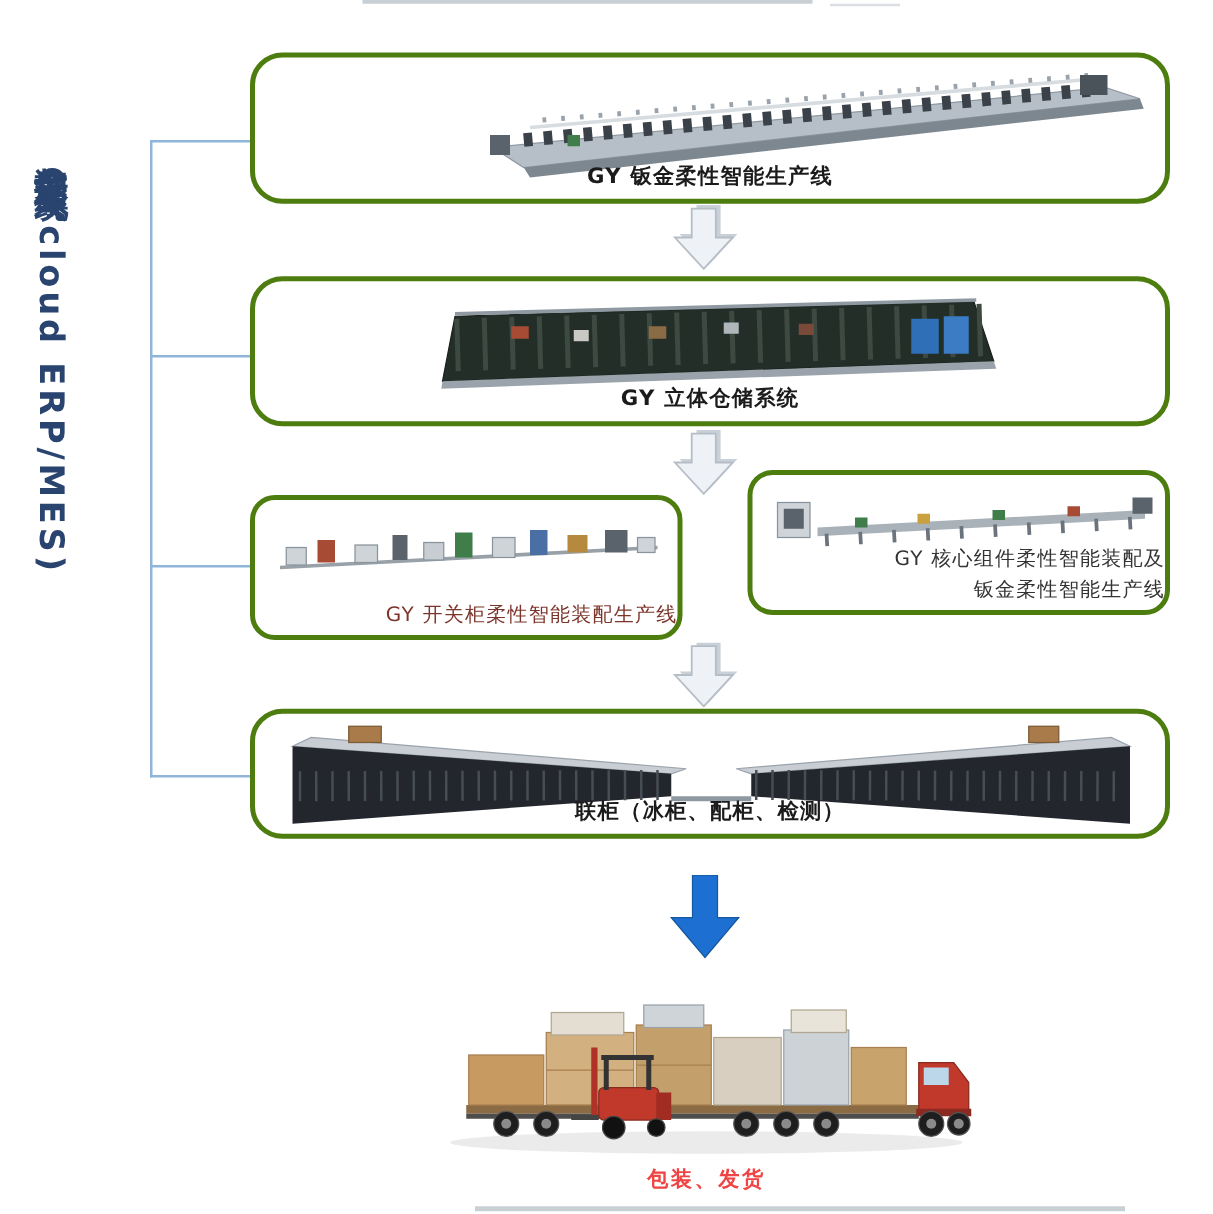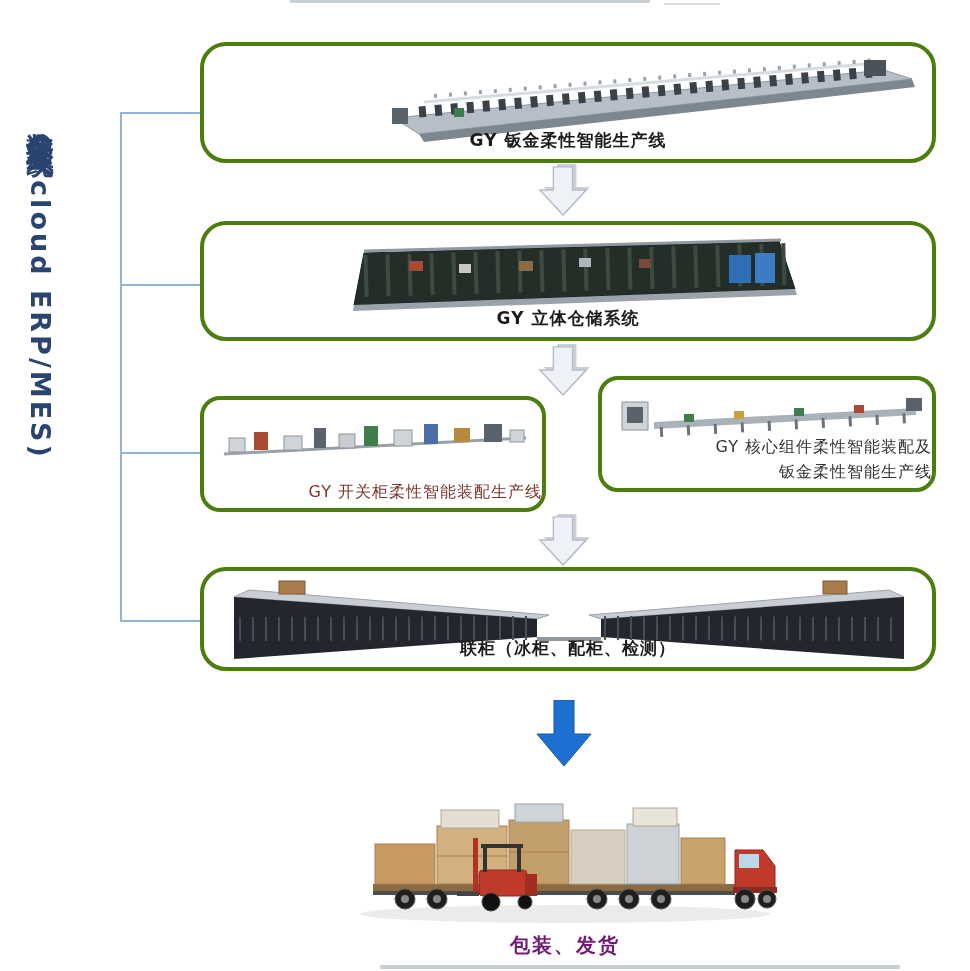--- a/index.html
+++ b/index.html
@@ -32,21 +32,21 @@
   .caption-red{color:#7c352b;}
   .caption-dark{color:#333333;}
   .two-line-caption{position:absolute;left:0;right:0;bottom:4px;}
   
   .flow-arrow{position:absolute;width:58px;height:52px;}
   .final-arrow{position:absolute;width:66px;height:68px;}
   
   .truck-wrap{position:absolute;left:345px;top:786px;width:440px;height:145px;}
   .final-caption{
     position:absolute;left:420px;top:932px;width:290px;text-align:center;
-    font-size:20px;font-weight:bold;color:#701a75;letter-spacing:2px;
+    font-size:17px;font-weight:bold;color:#ef4444;letter-spacing:2px;
   }
   
   .artifact{position:absolute;background:#8896a2;}
 </style>
 </head>
 <body>
 
 <div id="canvas">
 
   <div class="artifact" style="left:290px;top:0;width:360px;height:3px;opacity:.45;"></div>

